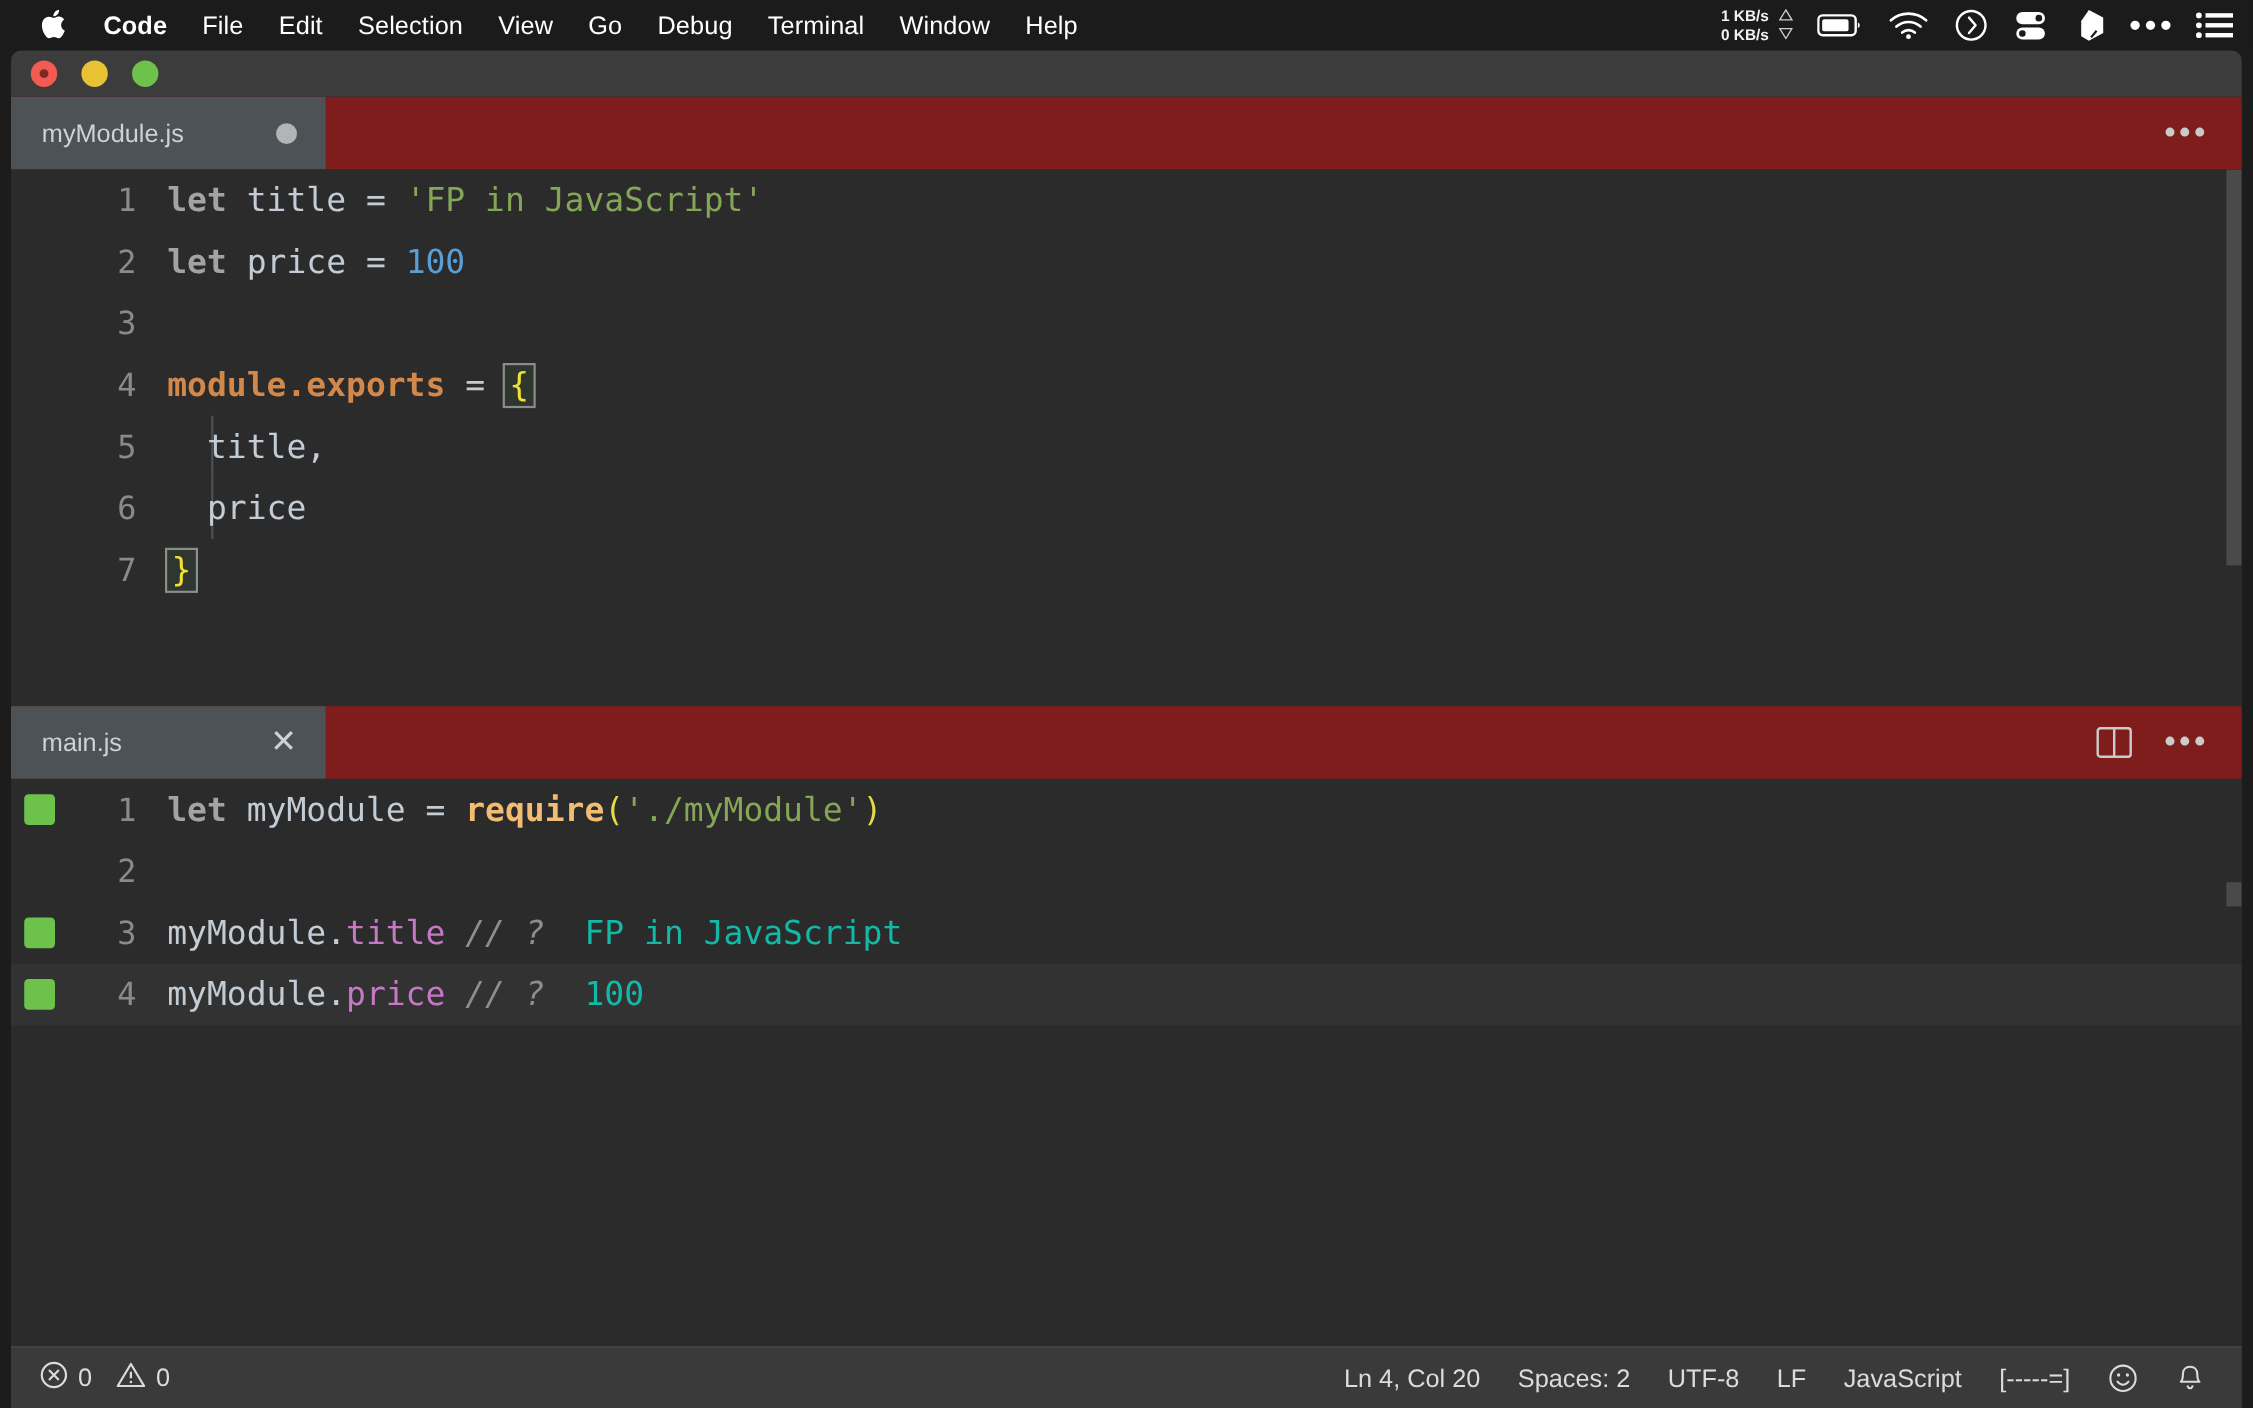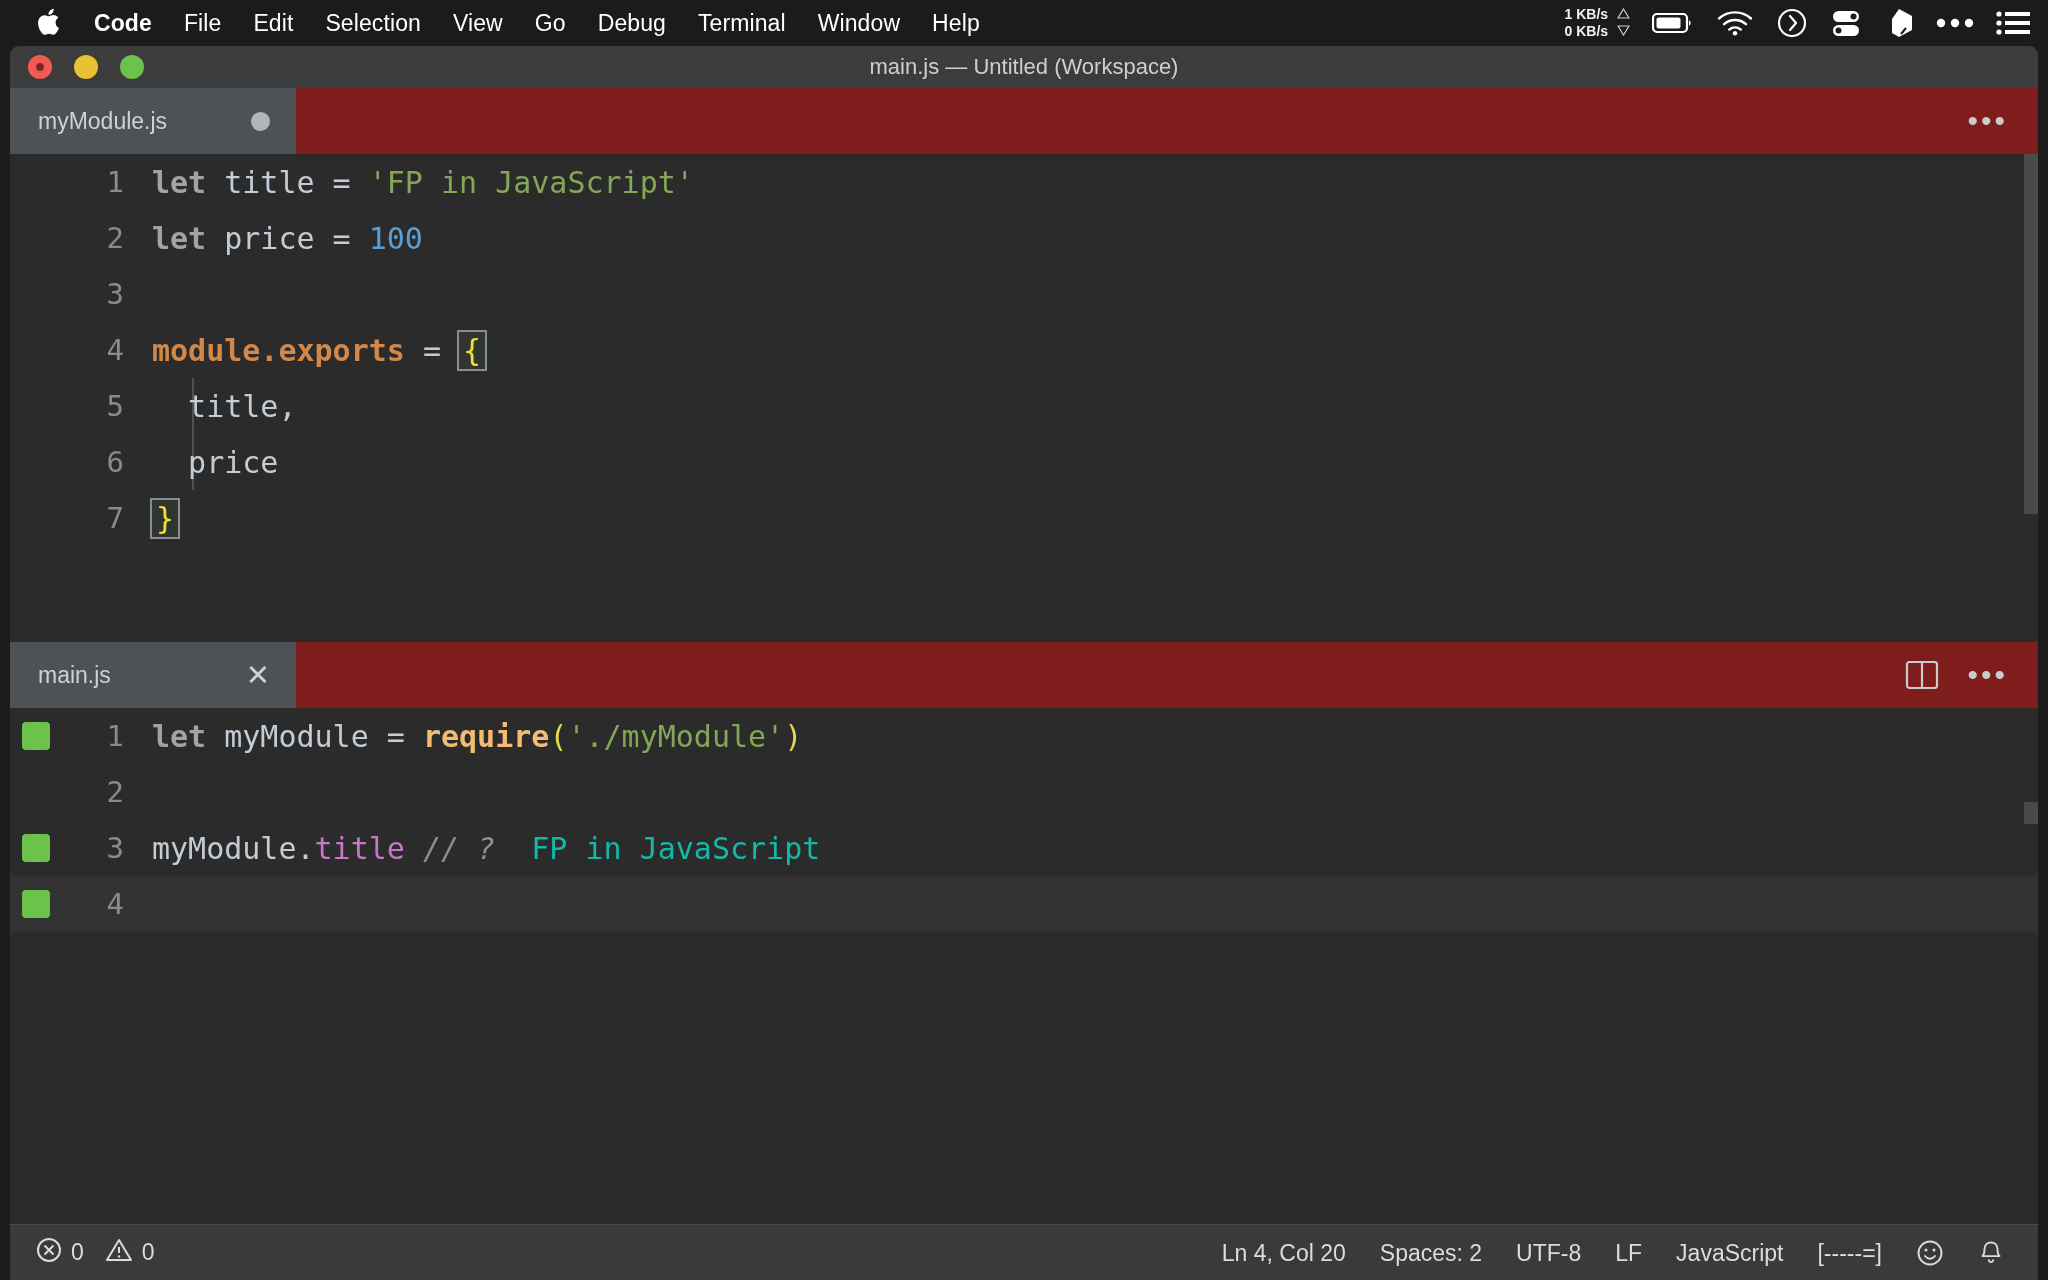--- a/index.html
+++ b/index.html
@@ -235,21 +235,20 @@
 </div>
 
 <div class="window">
 
   <div class="titlebar">
     <div class="traffic">
       <div class="light red"></div>
       <div class="light yellow"></div>
       <div class="light green"></div>
     </div>
-    <div class="window-title">main.js — Untitled (Workspace)</div>
   </div>
 
   <div class="editor-group" style="height:554px;">
     <div class="tabbar">
       <div class="tab active-editor" style="min-width:286px;">
         <span class="tab-label">myModule.js</span>
         <span class="dirty-dot"></span>
       </div>
       <div class="tabbar-actions">
         <span class="ellipsis-h">•••</span>
@@ -329,20 +328,21 @@
 
       <div class="code-line">
         <span class="gutter-mark"></span>
         <span class="lineno">3</span>
         <span class="code-text"><span class="t-var">myModule</span><span class="t-op">.</span><span class="t-prop">title</span><span class="t-op"> </span><span class="t-comment">// ?</span><span class="t-op">  </span><span class="t-value">FP in JavaScript</span></span>
       </div>
 
       <div class="code-line current">
         <span class="gutter-mark"></span>
         <span class="lineno">4</span>
+        <span class="code-text"><span class="t-var">myModule</span><span class="t-op">.</span><span class="t-prop">price</span><span class="t-op"> </span><span class="t-comment">// ?</span><span class="t-op">  </span><span class="t-value">100</span></span>
       </div>
 
       <div class="scroll-sliver" style="top:94px;height:22px;"></div>
     </div>
   </div>
 
   <div class="statusbar">
     <div class="sb-left">
       <div class="sb-item">
         <span>

